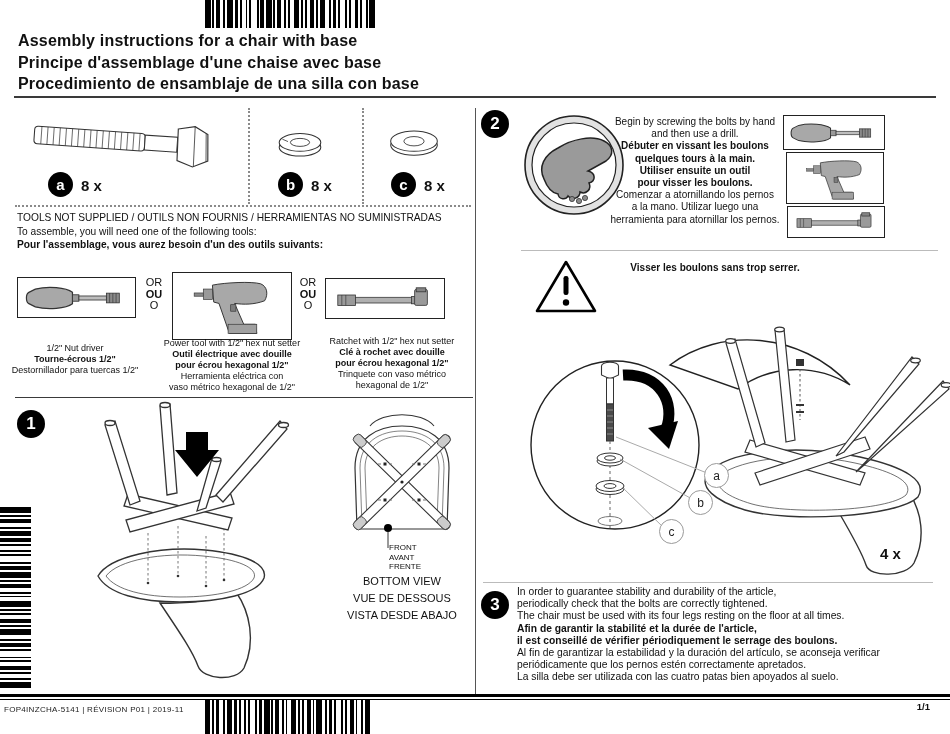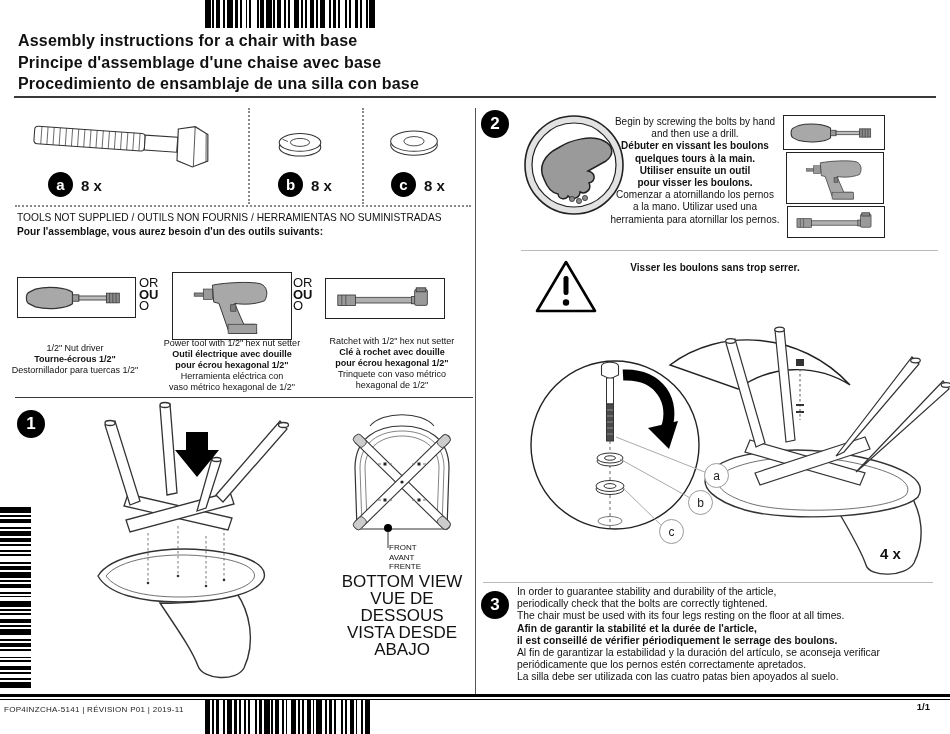--- a/index.html
+++ b/index.html
@@ -12,27 +12,27 @@
   .rule{background:#3a3a3a;}
   .lrule{background:#bbb;}
   .dot-h{border-top:2px dotted #8a8a8a;}
   .dot-v{border-left:2px dotted #8a8a8a;}
   .vdiv{border-left:1.3px solid #555;}
   .badge{background:#000;color:#fff;border-radius:50%;display:flex;align-items:center;justify-content:center;font-weight:bold;}
   .part-badge{width:25px;height:25px;font-size:15px;}
   .step-badge{width:28px;height:28px;font-size:17px;}
   .qty{font-weight:bold;font-size:15px;}
   .box{border:1.3px solid #222;background:#fff;display:flex;align-items:center;justify-content:center;}
-  .or{font-size:13px;line-height:11.5px;}
+  .or{font-size:11px;line-height:11.5px;text-align:center;}
   .tool-label{font-size:9px;line-height:11px;text-align:center;white-space:nowrap;}
   .body-txt{font-size:10px;line-height:12.2px;}
   .step3-txt{font-size:10.3px;line-height:12.2px;white-space:nowrap;}
   .callout{position:absolute;width:23px;height:23px;border:1.3px solid #9a9a9a;border-radius:50%;background:#fff;
            display:flex;align-items:center;justify-content:center;font-size:12px;color:#222;}
-  .cap-txt{font-size:17px;line-height:17px;}
+  .cap-txt{font-size:11px;line-height:17px;}
   .small-lbl{font-size:8px;line-height:9.5px;}
   .footer-meta{font-size:8px;color:#222;letter-spacing:.3px;}
   .pagenum{font-size:9.5px;font-weight:bold;}
   .barcode{overflow:hidden;}
   svg{display:block;}
 </style>
 </head>
 <body>
 
 <svg width="0" height="0" style="position:absolute" aria-hidden="true">
@@ -132,20 +132,21 @@
   <svg class="abs" style="left:386px;top:124px" width="56" height="36" viewBox="0 0 72 44">
     <ellipse cx="36" cy="26" rx="30" ry="13" fill="#fff" stroke="#333" stroke-width="1.3"></ellipse>
     <ellipse cx="36" cy="21" rx="30" ry="13" fill="#fff" stroke="#333" stroke-width="1.3"></ellipse>
     <ellipse cx="36" cy="21" rx="13" ry="6" fill="#fff" stroke="#333" stroke-width="1.1"></ellipse>
   </svg>
   <div class="abs badge part-badge" style="left:391px;top:172px">c</div>
   <div class="abs qty" style="left:424px;top:177px">8 x</div>
 
   <div class="abs" style="left:17px;top:211px;font-size:10.2px;line-height:13.5px">
     <div>TOOLS NOT SUPPLIED / OUTILS NON FOURNIS / HERRAMIENTAS NO SUMINISTRADAS</div>
+    <div>To assemble, you will need one of the following tools:</div>
     <div class="b">Pour l'assemblage, vous aurez besoin d'un des outils suivants:</div>
   </div>
 
   <div class="abs box" style="left:17px;top:277px;width:117px;height:39px">
     <svg width="105" height="28" viewBox="0 0 130 34">
         <use href="#sym-nutdriver"></use>
       </svg>
   </div>
   <div class="abs or" style="left:139px;top:277px;width:30px">
     <div>OR</div>
@@ -323,21 +324,21 @@
   </svg>
 
   <div class="abs c body-txt" style="left:600px;top:116px;width:190px">
     <div>Begin by screwing the bolts by hand</div>
     <div>and then use a drill.</div>
     <div class="b">Débuter en vissant les boulons</div>
     <div class="b">quelques tours à la main.</div>
     <div class="b">Utiliser ensuite un outil</div>
     <div class="b">pour visser les boulons.</div>
     <div>Comenzar a atornillando los pernos</div>
-    <div>a la mano. Utilizar used una</div>
+    <div>a la mano. Utilizar luego una</div>
     <div>herramienta para atornillar los pernos.</div>
   </div>
 
   <div class="abs box" style="left:783px;top:115px;width:100px;height:33px">
     <svg width="90" height="24" viewBox="0 0 130 34">
         <use href="#sym-nutdriver"></use>
       </svg>
   </div>
   <div class="abs box" style="left:786px;top:152px;width:96px;height:50px">
     <svg width="60" height="45" viewBox="0 0 120 92">

